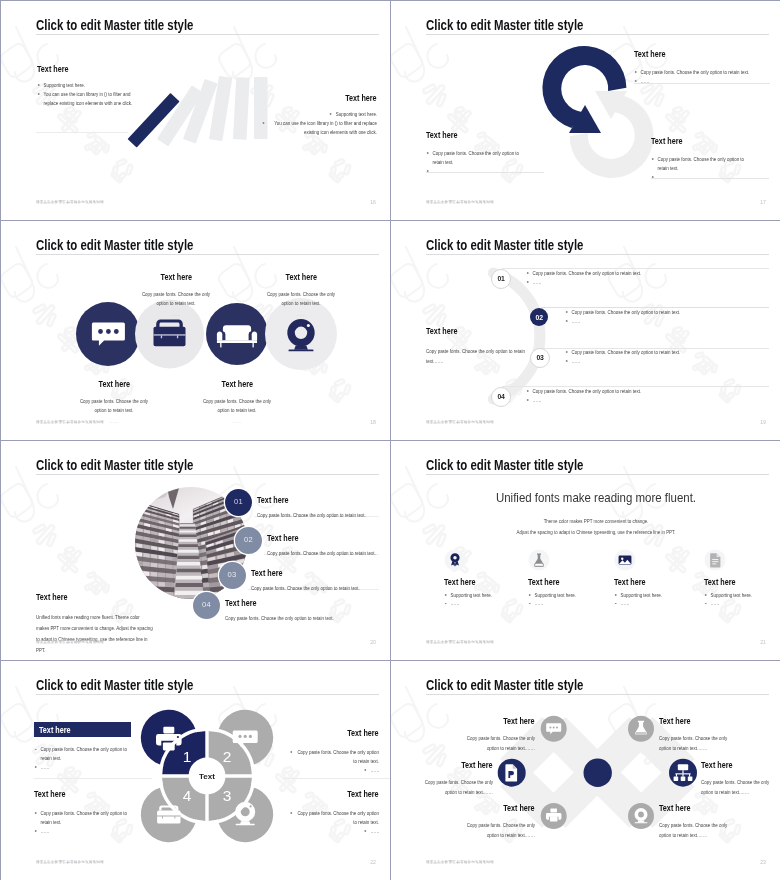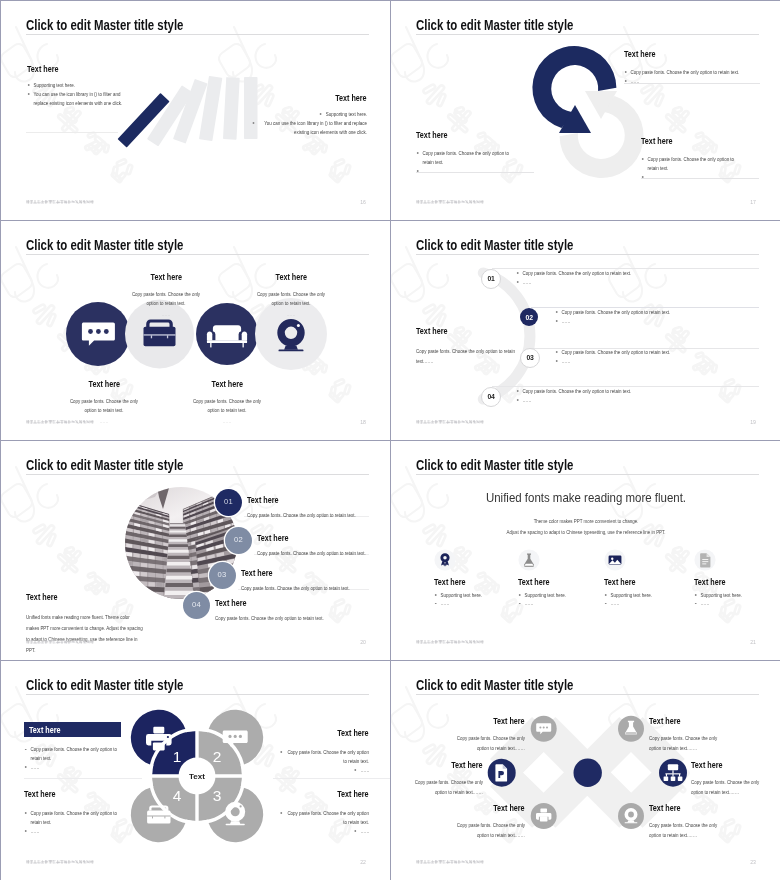--- a/index.html
+++ b/index.html
@@ -2,21 +2,21 @@
 <html><head>
 <meta charset="utf-8">
 <style>
   html,body{margin:0;padding:0;}
   body{width:780px;height:880px;background:#9b9db4;font-family:"Liberation Sans",sans-serif;overflow:hidden;}
   .grid{position:relative;width:780px;height:880px;display:grid;
         grid-template-columns:389px 389px;grid-template-rows:219px 219px 219px 219px;
         column-gap:1px;row-gap:1px;padding:1px 0 0 1px;box-sizing:border-box;}
   .slide{position:relative;background:#fff;overflow:hidden;}
   .wm{position:absolute;left:0;top:0;width:389px;height:219px;pointer-events:none;z-index:1;}
-  .layer{position:absolute;left:0;top:0;width:389px;height:219px;z-index:2;}
+  .layer{position:absolute;left:10px;top:0;width:389px;height:219px;z-index:2;}
 
   .title{position:absolute;left:25.3px;top:15.3px;font-size:15.2px;font-weight:bold;color:#111214;white-space:nowrap;display:inline-block;transform:scaleX(0.752);transform-origin:left center;}
   .titlerule{position:absolute;left:25px;top:33px;width:343px;height:1px;background:#dcdcde;}
   .footer{position:absolute;left:25px;top:199px;height:6px;}
   .cjktext{position:absolute;left:0;top:0;font-size:4.6px;color:#c2c2c6;white-space:nowrap;opacity:0;}
   .cjkart{position:absolute;left:0;top:0.3px;display:block;}
   .pageno{position:absolute;left:347px;top:197.5px;width:18px;text-align:right;font-size:5.2px;color:#c2c2c6;}
 
   .h{font-size:8.4px;font-weight:bold;color:#121212;white-space:nowrap;display:inline-block;transform:scaleX(0.86);transform-origin:left center;}
   .h.rt{transform-origin:right center;}

